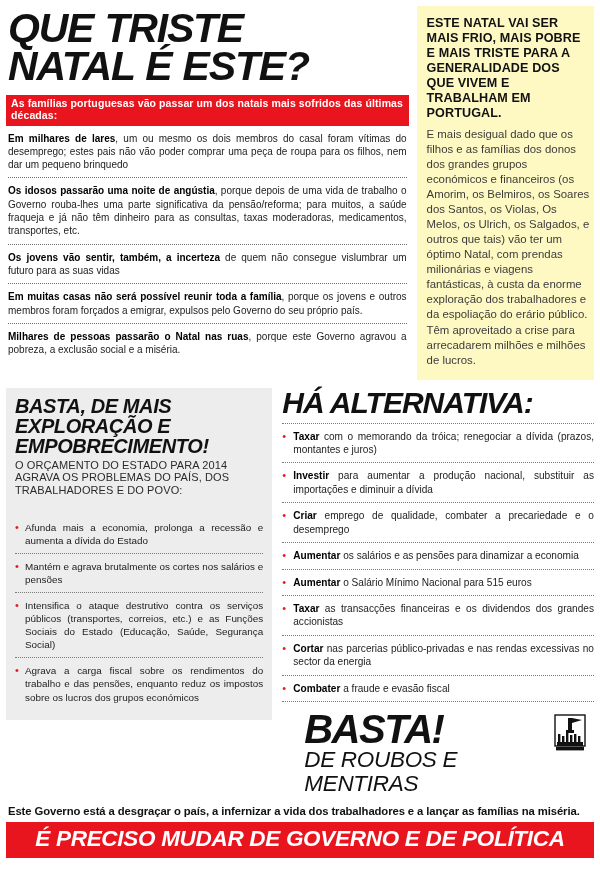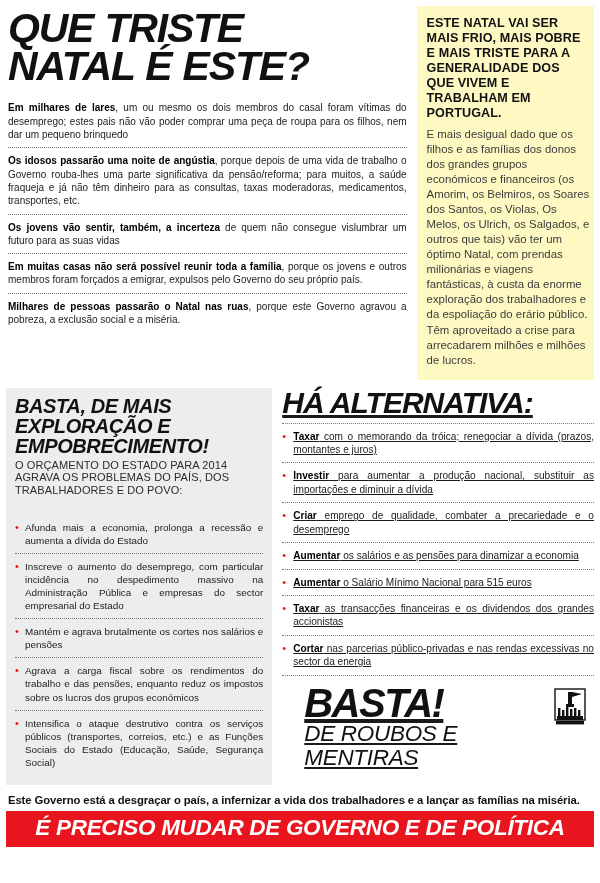--- a/index.html
+++ b/index.html
@@ -59,21 +59,21 @@
     letter-spacing:0.1px;
     margin-bottom:6px;
   }
   .side-body{
     font-size:11.4px;line-height:1.32;color:#3b3b3b;
   }
 
   
   .mid{display:flex;gap:10px;align-items:flex-start;margin-top:8px;}
   .mid-left{width:268px;background:#ededed;padding:8px 9px 10px 9px;box-sizing:border-box;}
-  .mid-right{width:314px;text-decoration:underline;}
+  .mid-right{width:314px;}
 
   .basta-head{
     font-weight:bold;font-style:italic;
     font-size:20px;line-height:1.0;
     text-transform:uppercase;color:#111;
     letter-spacing:-0.4px;
     margin-bottom:3px;
   }
   .basta-sub{
     font-size:11px;line-height:1.16;
@@ -171,20 +171,21 @@
 
   <div class="top">
 
     <div class="top-left">
 
       <div class="headline">
         <span>QUE TRISTE</span>
         <span class="l2">NATAL É ESTE?</span>
       </div>
 
+      <div class="redbar">As famílias portuguesas vão passar um dos natais mais sofridos das últimas décadas:</div>
 
       <div class="para">
         <b>Em milhares de lares</b><span>, um ou mesmo os dois membros do casal foram vítimas do desemprego; estes pais não vão poder comprar uma peça de roupa para os filhos, nem dar um pequeno brinquedo</span>
       </div>
       <div class="dotrule"></div>
 
       <div class="para">
         <b>Os idosos passarão uma noite de angústia</b><span>, porque depois de uma vida de trabalho o Governo rouba-lhes uma parte significativa da pensão/reforma; para muitos, a saúde fraqueja e já não têm dinheiro para as consultas, taxas moderadoras, medicamentos, transportes, etc.</span>
       </div>
       <div class="dotrule"></div>
@@ -212,38 +213,38 @@
 
   </div>
 
   <div class="mid">
 
     <div class="mid-left">
       <div class="basta-head">BASTA, DE MAIS EXPLORAÇÃO E EMPOBRECIMENTO!</div>
       <div class="basta-sub">O ORÇAMENTO DO ESTADO PARA 2014 AGRAVA OS PROBLEMAS DO PAÍS, DOS TRABALHADORES E DO POVO:</div>
       <ul class="blist">
         <li><b></b><span>Afunda mais a economia, prolonga a recessão e aumenta a dívida do Estado</span></li>
-        <li><b></b><span>Inscreve o aumento do desemprego, com particular incidência no despedimento massivo na Administração Pública e empresas do sector empresarial do Estado</span></li>
         <li><b></b><span>Mantém e agrava brutalmente os cortes nos salários e pensões</span></li>
+        <li><b></b><span>Intensifica o ataque destrutivo contra os serviços públicos (transportes, correios, etc.) e as Funções Sociais do Estado (Educação, Saúde, Segurança Social)</span></li>
         <li><b></b><span>Agrava a carga fiscal sobre os rendimentos do trabalho e das pensões, enquanto reduz os impostos sobre os lucros dos grupos económicos</span></li>
-        <li><b></b><span>Intensifica o ataque destrutivo contra os serviços públicos (transportes, correios, etc.) e as Funções Sociais do Estado (Educação, Saúde, Segurança Social)</span></li>
       </ul>
     </div>
 
     <div class="mid-right">
       <div class="alt-head">HÁ ALTERNATIVA:</div>
       <div class="alt-top-rule"></div>
       <ul class="alist">
         <li><b>Taxar</b><span> com o memorando da tróica; renegociar a dívida (prazos, montantes e juros)</span></li>
         <li><b>Investir</b><span> para aumentar a produção nacional, substituir as importações e diminuir a dívida</span></li>
         <li><b>Criar</b><span> emprego de qualidade, combater a precariedade e o desemprego</span></li>
         <li><b>Aumentar</b><span> os salários e as pensões para dinamizar a economia</span></li>
         <li><b>Aumentar</b><span> o Salário Mínimo Nacional para 515 euros</span></li>
         <li><b>Taxar</b><span> as transacções financeiras e os dividendos dos grandes accionistas</span></li>
         <li><b>Cortar</b><span> nas parcerias público-privadas e nas rendas excessivas no sector da energia</span></li>
+        <li><b>Combater</b><span> a fraude e evasão fiscal</span></li>
       </ul>
       <div class="alt-bot-rule"></div>
 
       <div class="basta-block">
         <div class="basta-words">
           <div class="basta-big">BASTA!</div>
           <div class="basta-line2">DE ROUBOS E MENTIRAS</div>
         </div>
         <div class="logo">
           <svg viewBox="0 0 32 38" width="32" height="38" aria-hidden="true">

